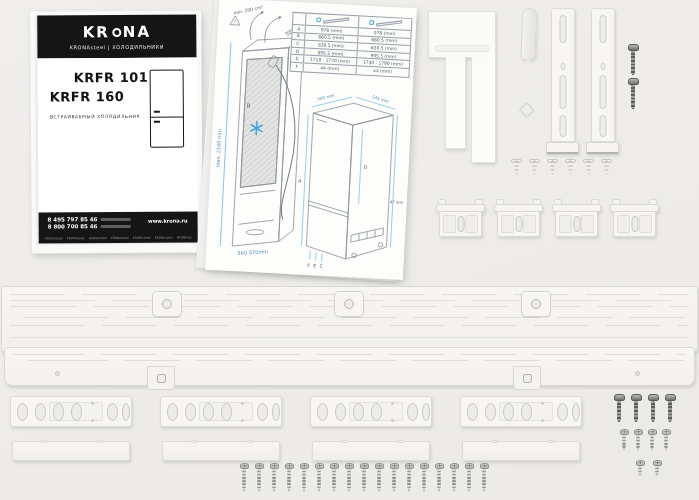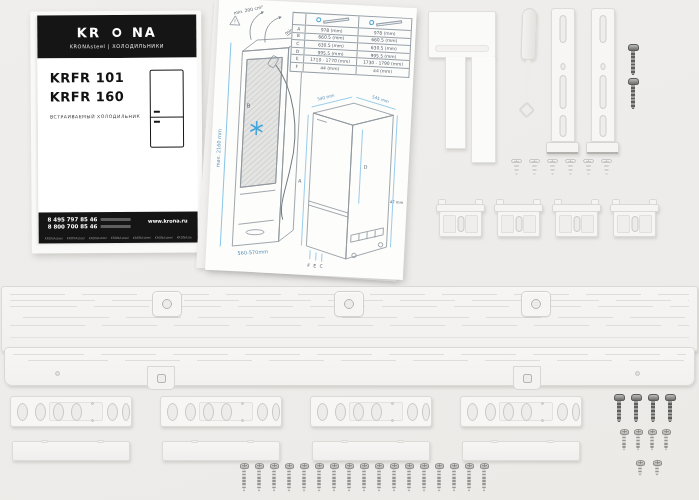--- a/index.html
+++ b/index.html
@@ -8,26 +8,26 @@
     background:linear-gradient(160deg,#efeeec 0%,#edecea 55%,#ebeae7 100%);}
   .scene *{box-sizing:border-box;}
 
   
   .pages{position:absolute;left:31px;top:11px;width:171px;height:242px;background:#f9f9f7;
     border-radius:2px;box-shadow:2px 3px 6px rgba(80,78,74,.22);transform:rotate(-.4deg);}
   .cover{position:absolute;left:7px;top:4px;width:159px;height:228px;background:#fff;
     display:flex;flex-direction:column;box-shadow:-2px 1px 2px rgba(0,0,0,.08);}
   .cover-top{height:43px;background:#151515;color:#fff;display:flex;flex-direction:column;
     align-items:center;justify-content:center;gap:3px;}
-  .brand{display:flex;align-items:center;font-weight:bold;font-size:13px;letter-spacing:2px;gap:9px;}
+  .brand{display:flex;align-items:center;font-weight:bold;font-size:15px;letter-spacing:2px;}
   .logo-o{width:9px;height:9px;border:2px solid #fff;border-radius:50%;margin:0 2px;display:inline-block;}
   .cover-sub{font-size:5px;letter-spacing:.6px;color:#e8e8e8;}
   .cover-mid{flex:1;background:#fff;position:relative;color:#111;}
   .model{position:absolute;left:12px;font-size:13px;font-weight:bold;letter-spacing:.5px;}
-  .model1{top:12px;} .model2{top:31px;}
+  .model1{top:12px;margin-left:24px;} .model2{top:31px;}
   .ptype{position:absolute;left:12px;top:56px;font-size:4.6px;letter-spacing:.5px;color:#3c3c3c;}
   .fridge-outline{position:absolute;right:13px;top:12px;width:34px;height:78px;border:1.6px solid #161616;border-radius:2px;}
   .fridge-div{position:absolute;left:-1px;right:-1px;top:61%;border-top:1.6px solid #161616;}
   .fr-handle{position:absolute;left:3px;width:6px;height:2px;background:#161616;}
   .fr-h1{top:53%;} .fr-h2{top:66%;}
   .cover-bottom{height:31px;background:#151515;color:#fff;position:relative;font-size:5.5px;}
   .phones{position:absolute;left:9px;top:4px;line-height:7px;font-weight:bold;white-space:nowrap;}
   .blurbar{display:inline-block;width:30px;height:2.5px;background:#9a9a9a;opacity:.55;margin-left:3px;vertical-align:middle;}
   .site{position:absolute;right:10px;top:6px;font-weight:bold;font-size:5px;}
   .logorow{position:absolute;left:6px;right:6px;bottom:3px;display:flex;gap:4px;justify-content:space-between;

